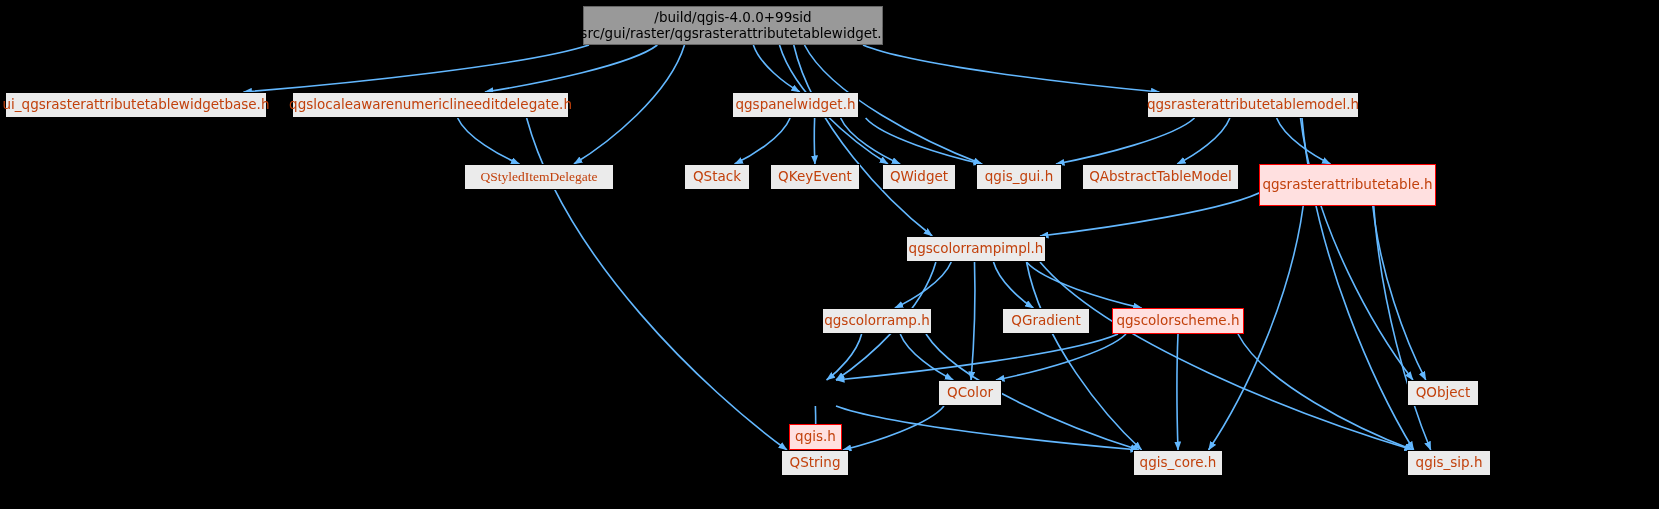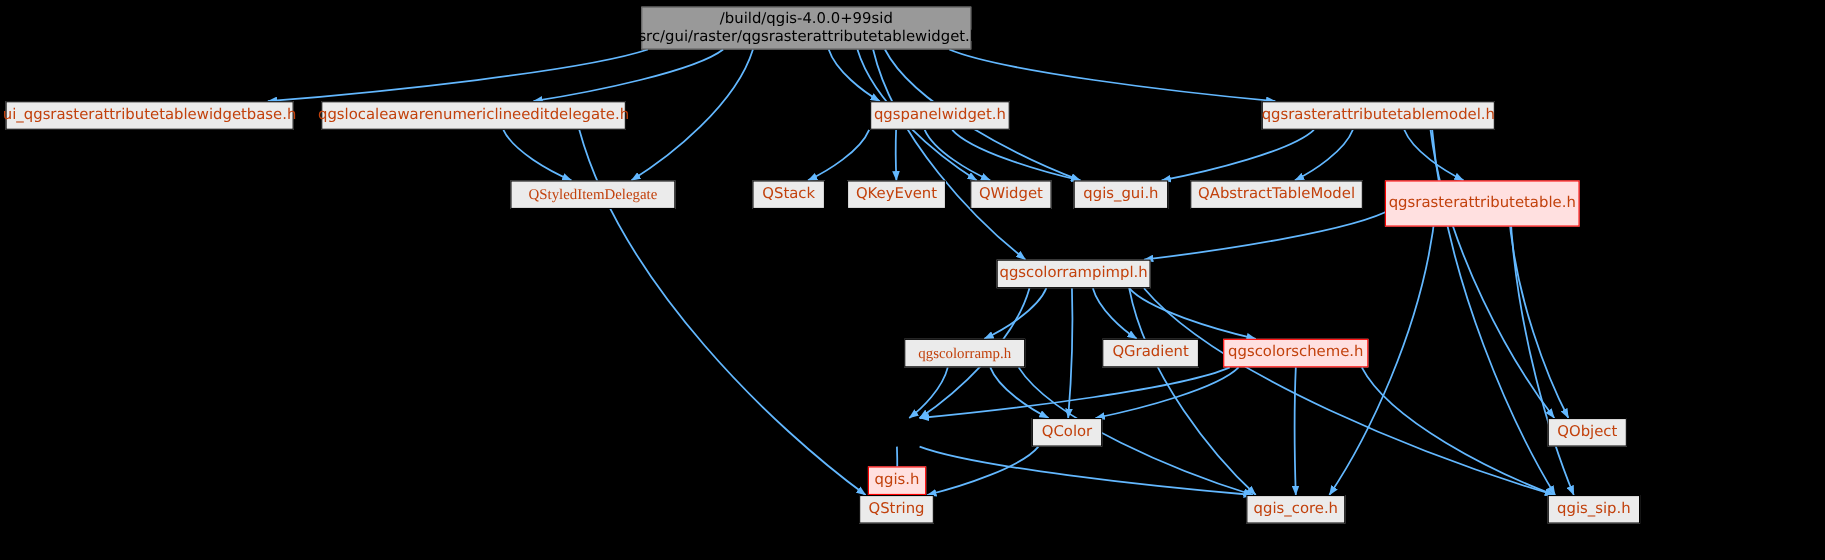--- a/index.html
+++ b/index.html
@@ -65,31 +65,31 @@
         <path d="M 815.375 406 C 816.1197066140303 424.48 815.4417855380101 442.08 815.09 450" marker-end="url(#ah)"></path>
         <path d="M 836 406 C 884.75 424.48 1045.16 442.08 1139 450" marker-end="url(#ah)"></path>
         <path d="M 944 406 C 929.2020752983801 424.48 874.7003584327933 442.08 842.9 450" marker-end="url(#ah)"></path>
       </g>
   </svg>
   <div id="nodes">
       <div class="node root" style="left: 583px; top: 6px; width: 300px; height: 39px;">/build/qgis-4.0.0+99sid
 /src/gui/raster/qgsrasterattributetablewidget.h</div>
       <div class="node plain" style="left: 5px; top: 92px; width: 262px; height: 26px;">ui_qgsrasterattributetablewidgetbase.h</div>
       <div class="node plain" style="left: 292px; top: 92px; width: 277px; height: 26px;">qgslocaleawarenumericlineeditdelegate.h</div>
-      <div class="node plain" style="left: 791px; top: 92px; width: 127px; height: 26px;">qgspanelwidget.h</div>
+      <div class="node plain" style="left: 732px; top: 92px; width: 127px; height: 26px;">qgspanelwidget.h</div>
       <div class="node plain" style="left: 1147px; top: 92px; width: 212px; height: 26px;">qgsrasterattributetablemodel.h</div>
       <div class="node plain" style="left: 464px; top: 164px; width: 150px; height: 26px; font-family: Liberation Serif, serif;">QStyledItemDelegate</div>
       <div class="node plain" style="left: 684px; top: 164px; width: 66px; height: 26px;">QStack</div>
       <div class="node plain" style="left: 770px; top: 164px; width: 90px; height: 26px;">QKeyEvent</div>
       <div class="node plain" style="left: 882px; top: 164px; width: 74px; height: 26px;">QWidget</div>
       <div class="node plain" style="left: 976px; top: 164px; width: 86px; height: 26px;">qgis_gui.h</div>
       <div class="node plain" style="left: 1082px; top: 164px; width: 157px; height: 26px;">QAbstractTableModel</div>
       <div class="node red" style="left: 1259px; top: 164px; width: 177px; height: 42px;">qgsrasterattributetable.h</div>
       <div class="node plain" style="left: 906px; top: 236px; width: 140px; height: 26px;">qgscolorrampimpl.h</div>
-      <div class="node plain" style="left: 822px; top: 308px; width: 110px; height: 26px; font-family: Liberation Serif, serif;">qgscolorramp.h</div>
+      <div class="node plain" style="left: 822px; top: 308px; width: 110px; height: 26px;">qgscolorramp.h</div>
       <div class="node plain" style="left: 1002px; top: 308px; width: 88px; height: 26px;">QGradient</div>
       <div class="node red" style="left: 1112px; top: 308px; width: 132px; height: 26px;">qgscolorscheme.h</div>
       <div class="node red" style="left: 789px; top: 380px; width: 53px; height: 26px; margin-top: 44px;">qgis.h</div>
       <div class="node plain" style="left: 938px; top: 380px; width: 64px; height: 26px;">QColor</div>
       <div class="node plain" style="left: 1407px; top: 380px; width: 72px; height: 26px;">QObject</div>
       <div class="node plain" style="left: 781px; top: 450px; width: 68px; height: 26px;">QString</div>
       <div class="node plain" style="left: 1133px; top: 450px; width: 90px; height: 26px;">qgis_core.h</div>
       <div class="node plain" style="left: 1407px; top: 450px; width: 84px; height: 26px;">qgis_sip.h</div>
     </div>
 </div>

